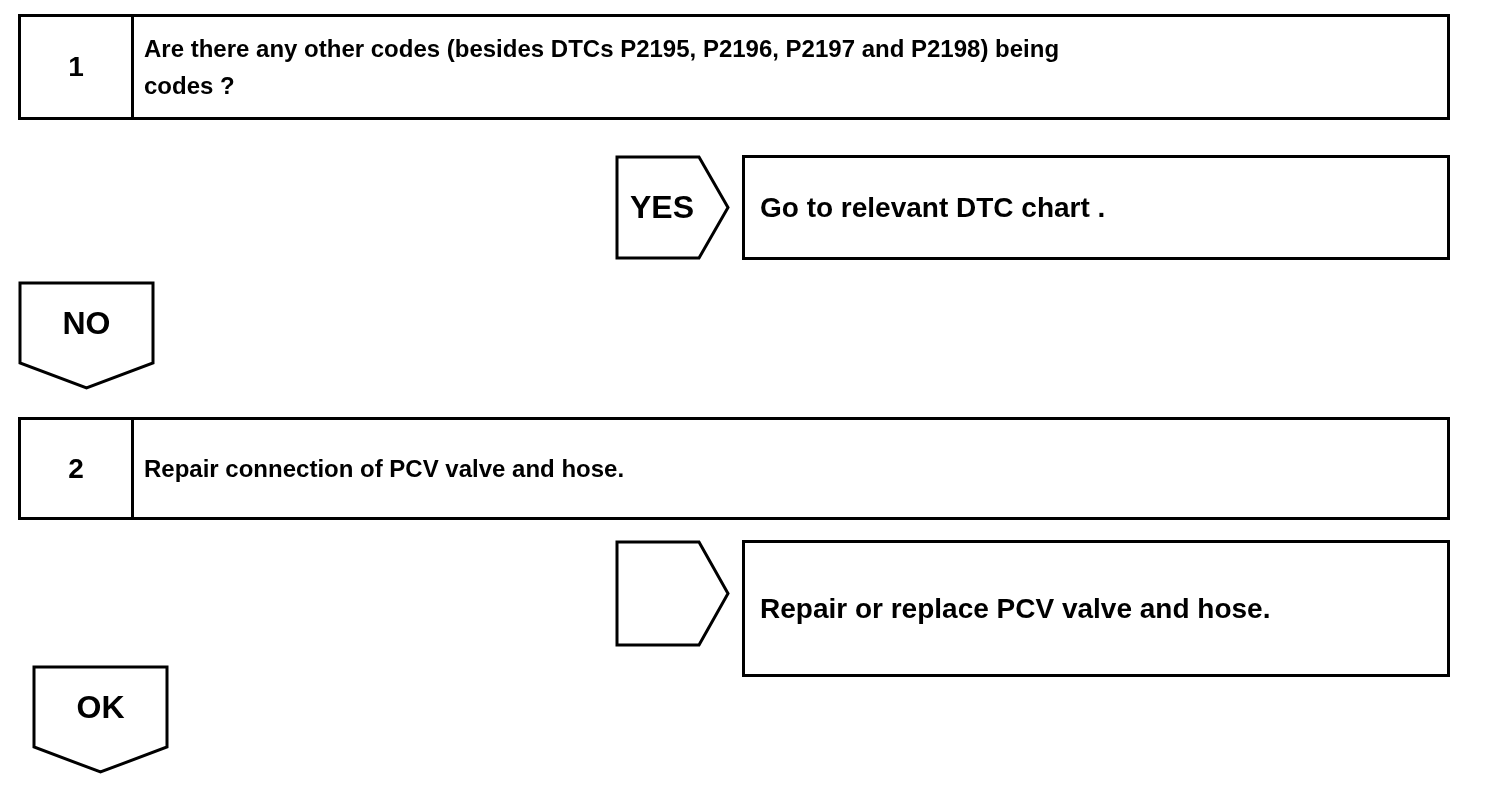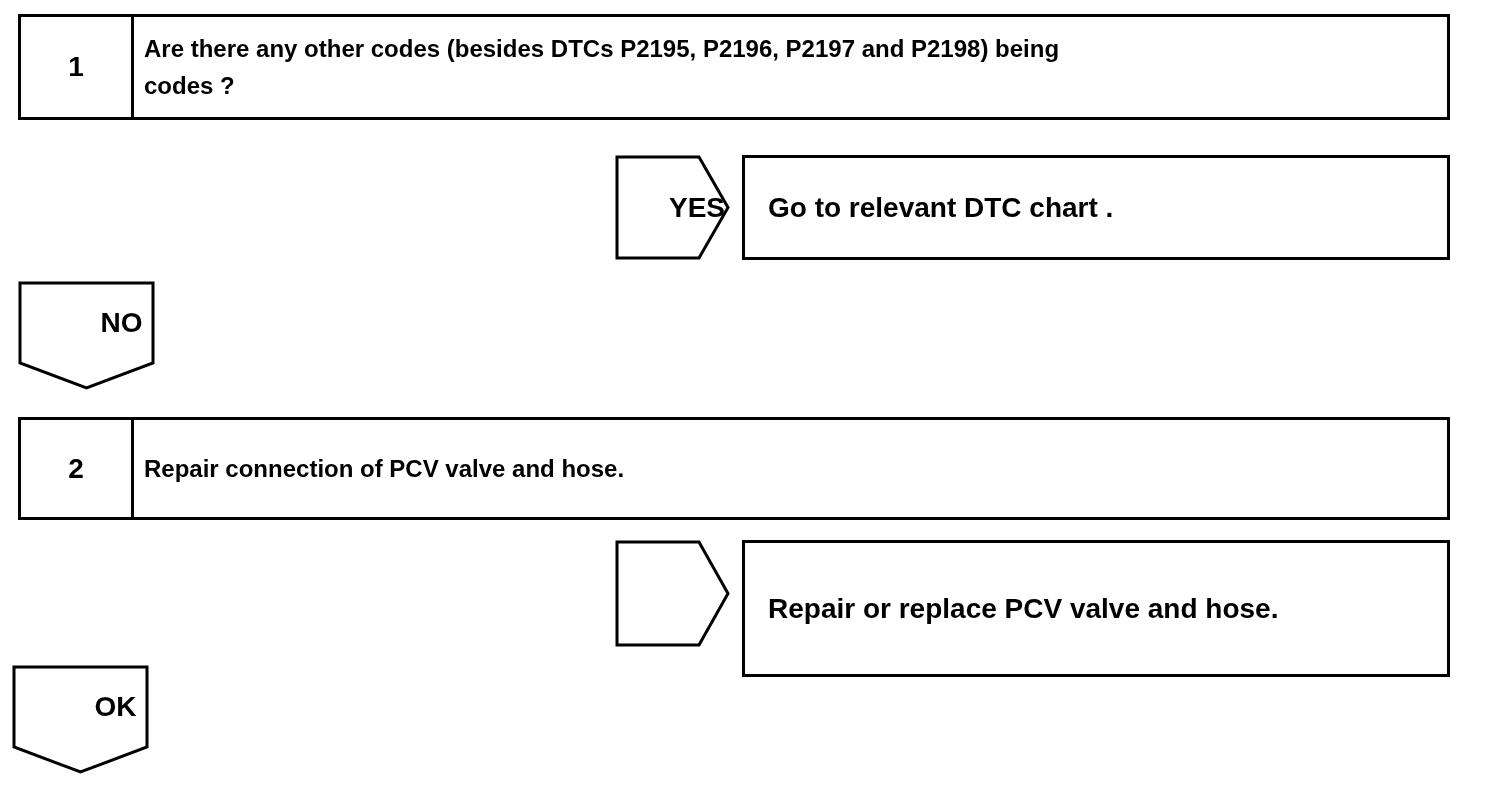--- a/index.html
+++ b/index.html
@@ -47,40 +47,39 @@
     line-height: 37px;
   }
 
   
   .action-box {
     box-sizing: border-box;
     border: 3px solid #000000;
     background: #ffffff;
     display: flex;
     align-items: center;
-    padding-left: 23px;
+    padding-left: 15px;
     font-size: 28px;
   }
 
   
   .tag { position: absolute; }
   .tag svg { display: block; }
   .tag polygon {
     fill: #ffffff;
     stroke: #000000;
     stroke-width: 3;
     stroke-linejoin: miter;
   }
   .tag .tag-label {
     position: absolute;
     display: flex;
     align-items: center;
     justify-content: center;
-    font-size: 28px;
-    margin-left: 35px;
+    font-size: 32px;
   }
   .tag-right .tag-label {
     left: 2px; top: 2px;
     width: 90px; height: 101px;
   }
   .tag-down .tag-label {
     left: 2px; top: 2px;
     width: 133px; height: 80px;
   }
 </style>
@@ -129,20 +128,20 @@
   <div class="tag tag-right" style="left:615px; top:540px; width:115px; height:107px;">
     <svg width="115" height="107" viewBox="0 0 115 107">
       <polygon points="2,2 84,2 113,53.5 84,105 2,105"></polygon>
     </svg>
   </div>
 
   <div class="action-box abs" style="left:742px; top:540px; width:708px; height:137px;">
     <span>Repair or replace PCV valve and hose.</span>
   </div>
 
-  <div class="tag tag-down" style="left:12px; top:665px; width:125px; height:109px;">
+  <div class="tag tag-down" style="left:32px; top:665px; width:125px; height:109px;">
     <svg width="137" height="109" viewBox="0 0 137 109">
       <polygon points="2,2 135,2 135,82 68.5,107 2,82"></polygon>
     </svg>
     <span class="tag-label">OK</span>
   </div>
 
 </div>
 
 </body></html>

